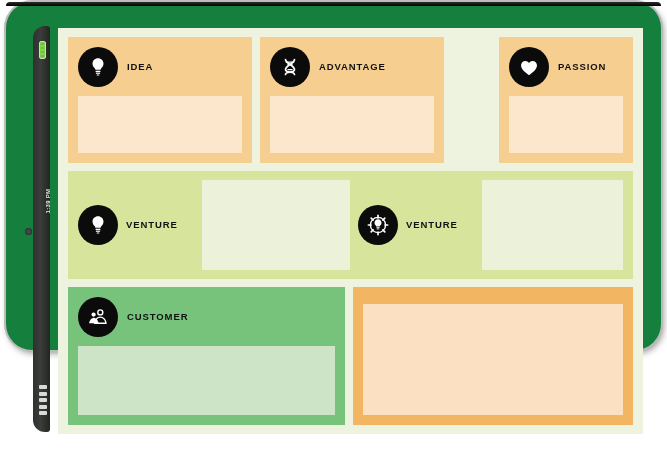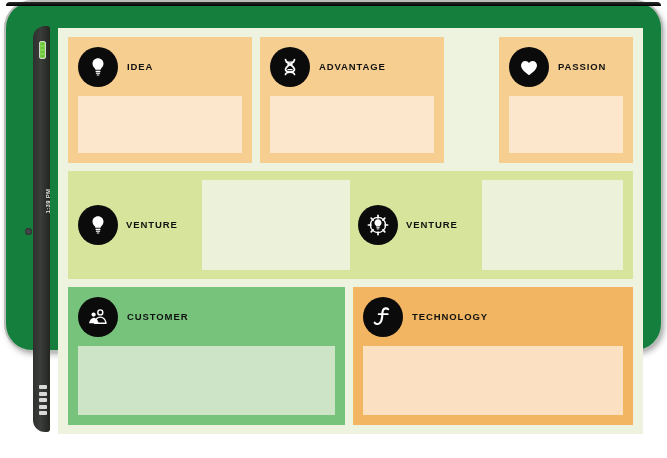--- a/index.html
+++ b/index.html
@@ -277,28 +277,19 @@
               <circle cx="7.6" cy="9.6" r="2.1" fill="#fff"></circle>
               <path d="M3 18.2c.7-3.3 2.6-5.4 4.8-5.4s4.1 2.1 4.8 5.4z" fill="#fff"></path>
             </svg>
           </span>
           <span class="card-label">CUSTOMER</span>
         </div>
         <div class="fill-customer"></div>
       </div>
 
       <div id="card-technology">
-        <div class="card-head">
-          <span class="badge">
-            <svg width="26" height="26" viewBox="0 0 26 26">
-              <path d="M18.2 5.2c-1.6-1.4-4.2-1.1-5.2 1.1-.9 2-.6 4.6-.9 7-.3 2.4-1 4.9-2.9 6.2-1.5 1-3.6.6-4.5-.8" fill="none" stroke="#fff" stroke-width="2.1" stroke-linecap="round"></path>
-              <path d="M8.6 10.2h9.2" stroke="#fff" stroke-width="1.7" stroke-linecap="round"></path>
-            </svg>
-          </span>
-          <span class="card-label">TECHNOLOGY</span>
-        </div>
         <div class="fill-tech"></div>
       </div>
 
     </div>
 
   </div>
 </div>
 
 </body></html>

